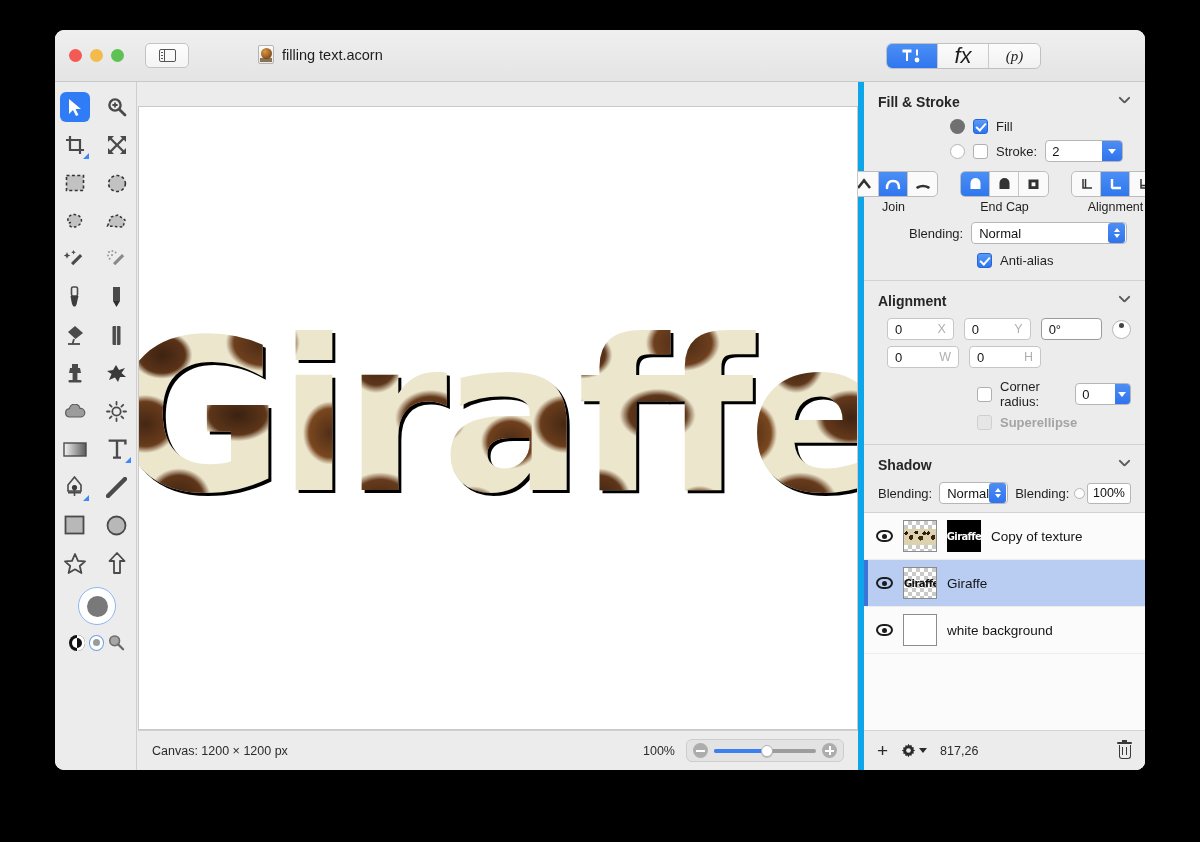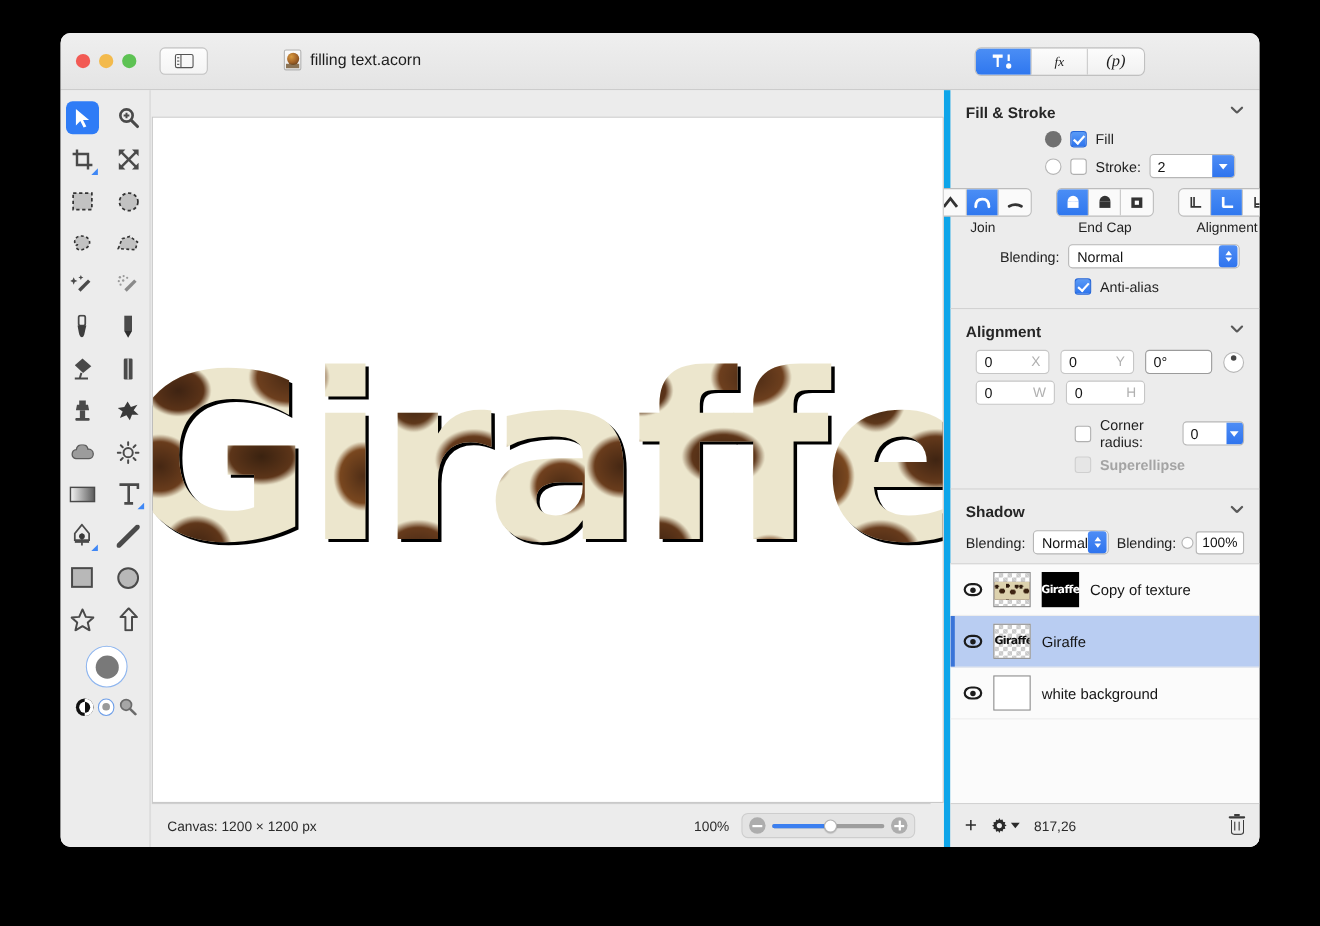--- a/index.html
+++ b/index.html
@@ -63,21 +63,21 @@
   .segctl {
     position: absolute; right: 104px; top: 13px;
     height: 26px; display: flex;
     border: 1px solid #c0c0c0; border-radius: 6px; overflow: hidden;
     background: linear-gradient(#fcfcfc,#f1f1f1);
   }
   .seg { width: 51px; display: flex; align-items: center; justify-content: center;
          border-right: 1px solid #cacaca; font-size: 15px; color: #1d1d1d; }
   .seg:last-child { border-right: none; }
   .seg.on { background: linear-gradient(#4b8ef5,#2f77ef); color:#fff; }
-  .seg-fx { font-family: Liberation Serif, serif; font-style: italic; font-size: 12px; }
+  .seg-fx { font-family: Liberation Sans, sans-serif; font-style: italic; font-size: 22px; }
   .seg-p  { font-family: "Liberation Serif", serif; font-style: italic; font-size: 15px; }
   .tool-glyph { position: relative; width: 22px; height: 16px; }
 
   
   .body { position: absolute; top: 52px; left: 0; right: 0; bottom: 0; display: flex; }
 
   
   .tools {
     width: 82px; background: #ececec; border-right: 1px solid #cfcfcf;
     position: relative; padding-top: 6px;
@@ -146,21 +146,21 @@
   }
   .art-shadow {
     position:absolute; left:50%; top:50%; transform: translate(-50%,-50%) translate(3px,3px);
     font-family: "DejaVu Sans", sans-serif; font-weight: bold;
     font-size: 210px; letter-spacing: -6px; line-height: 1;
     color: #000; white-space: nowrap; z-index: 0;
   }
   .art { z-index: 1; }
 
   .statusbar {
-    position: absolute; left: 1px; right: 12px; bottom: 0; height: 40px;
+    position: absolute; left: 1px; right: 0; bottom: 0; height: 40px;
     background: #ececec; border-top: 1px solid #cfcfcf;
     display: flex; align-items: center; padding: 0 14px;
   }
   .canvas-label { font-size: 12.5px; color: #2b2b2b; }
   .zoomgrp { margin-left: auto; display: flex; align-items: center; gap: 11px; }
   .zoom-pct { font-size: 12.5px; color: #2b2b2b; }
   .zoom-slider-box {
     display:flex; align-items:center; gap:6px;
     background: #e3e3e3; border: 1px solid #cdcdcd; border-radius: 6px;
     padding: 3px 6px;

